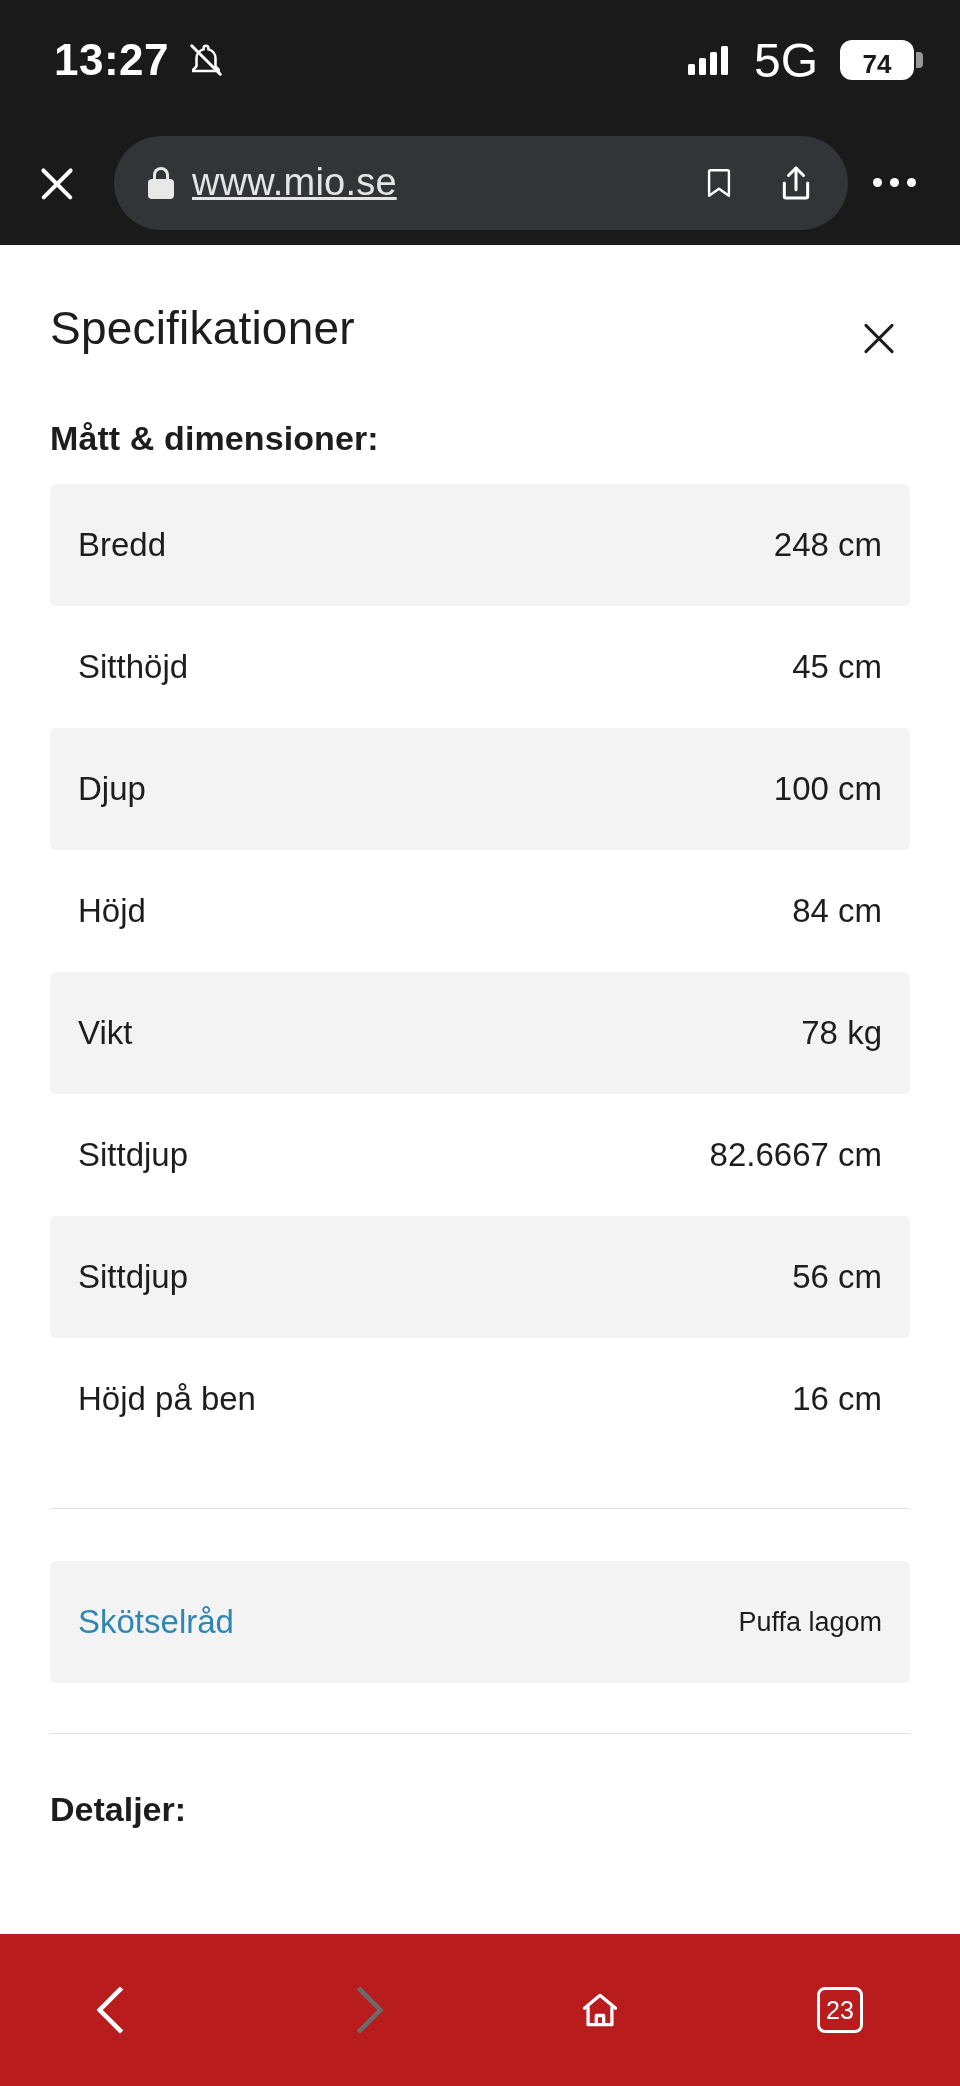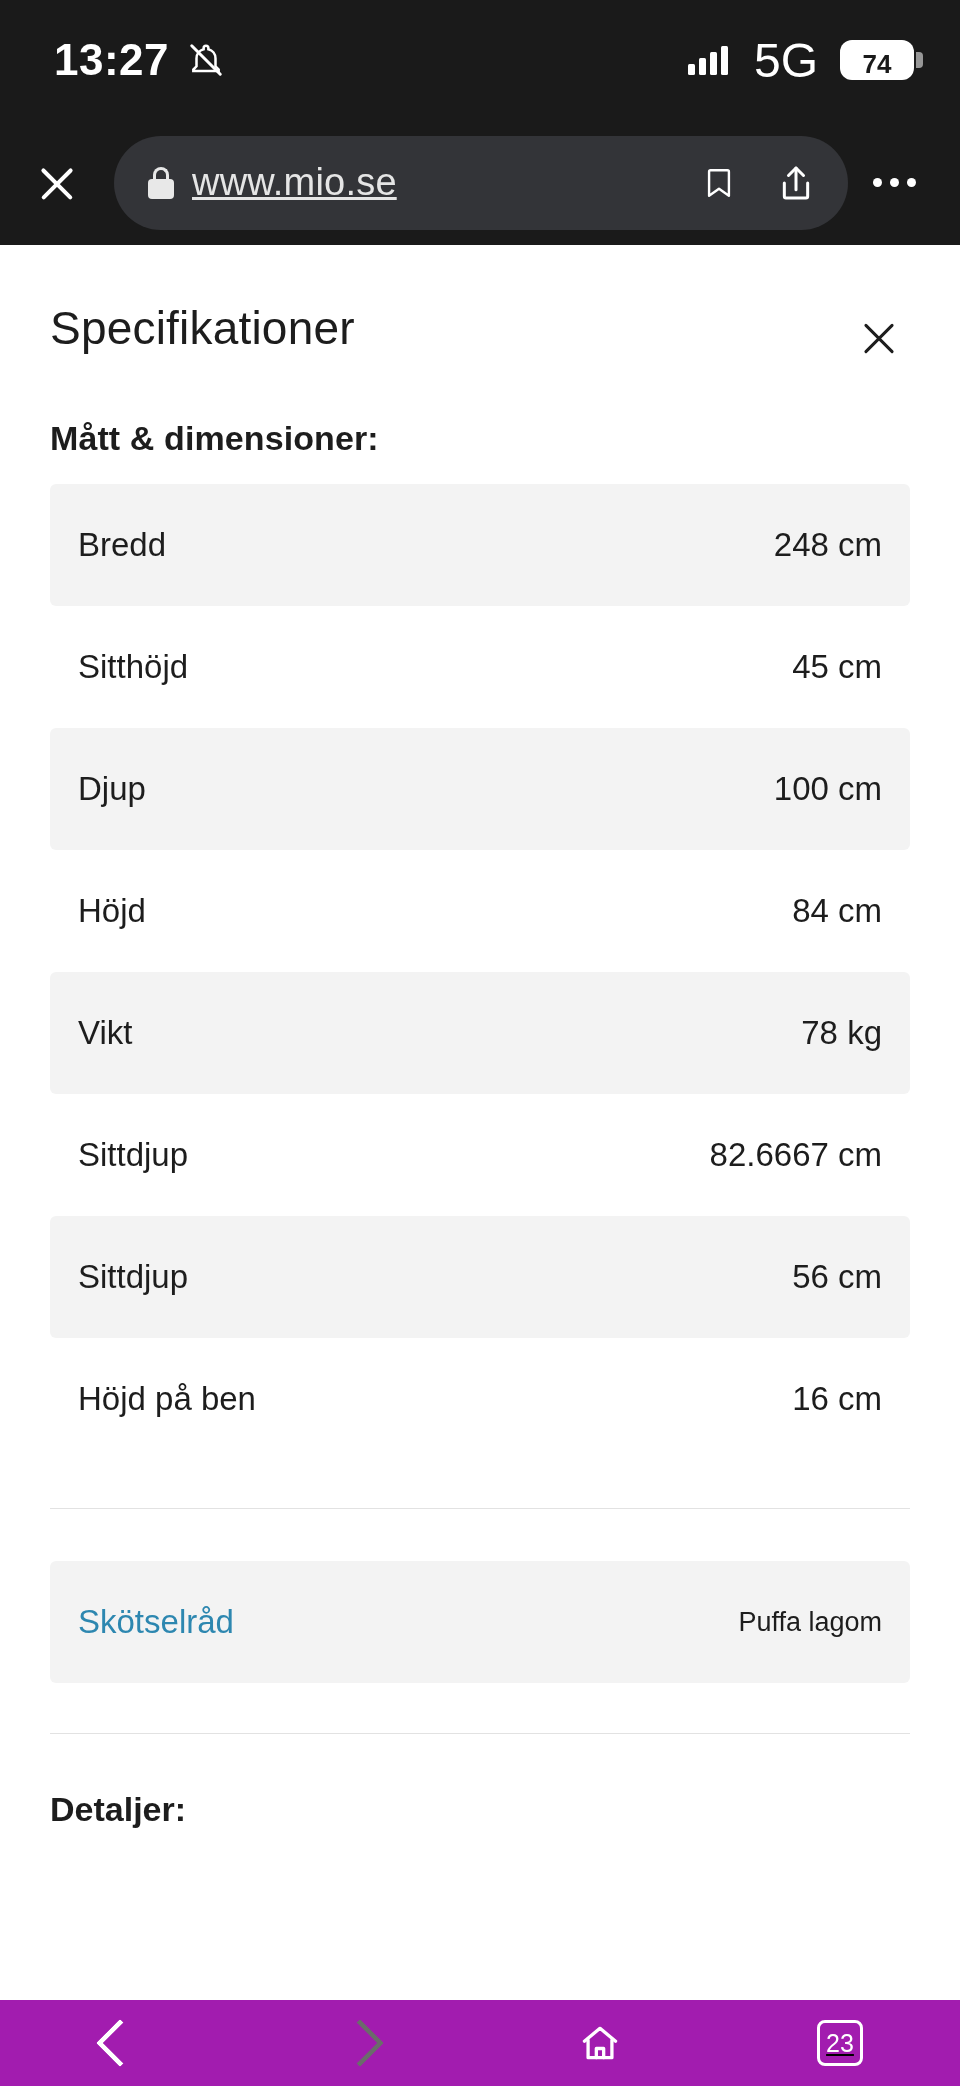--- a/index.html
+++ b/index.html
@@ -279,26 +279,25 @@
 
   .details-title {
     margin-top: 56px;
     font-size: 34px;
     font-weight: 700;
     color: #1d1d1d;
   }
 
   
   .navbar {
-    height: 86px;
-    background: #a21caf;
-    display: flex;
-    align-items: center;
-    flex: 0 0 auto;
-    text-decoration: underline;
+    height: 152px;
+    background: #b91c1c;
+    display: flex;
+    align-items: center;
+    flex: 0 0 auto;
   }
   .nav-item {
     flex: 1 1 0;
     display: flex;
     align-items: center;
     justify-content: center;
     height: 100%;
   }
   .chev {
     width: 34px; height: 34px;

